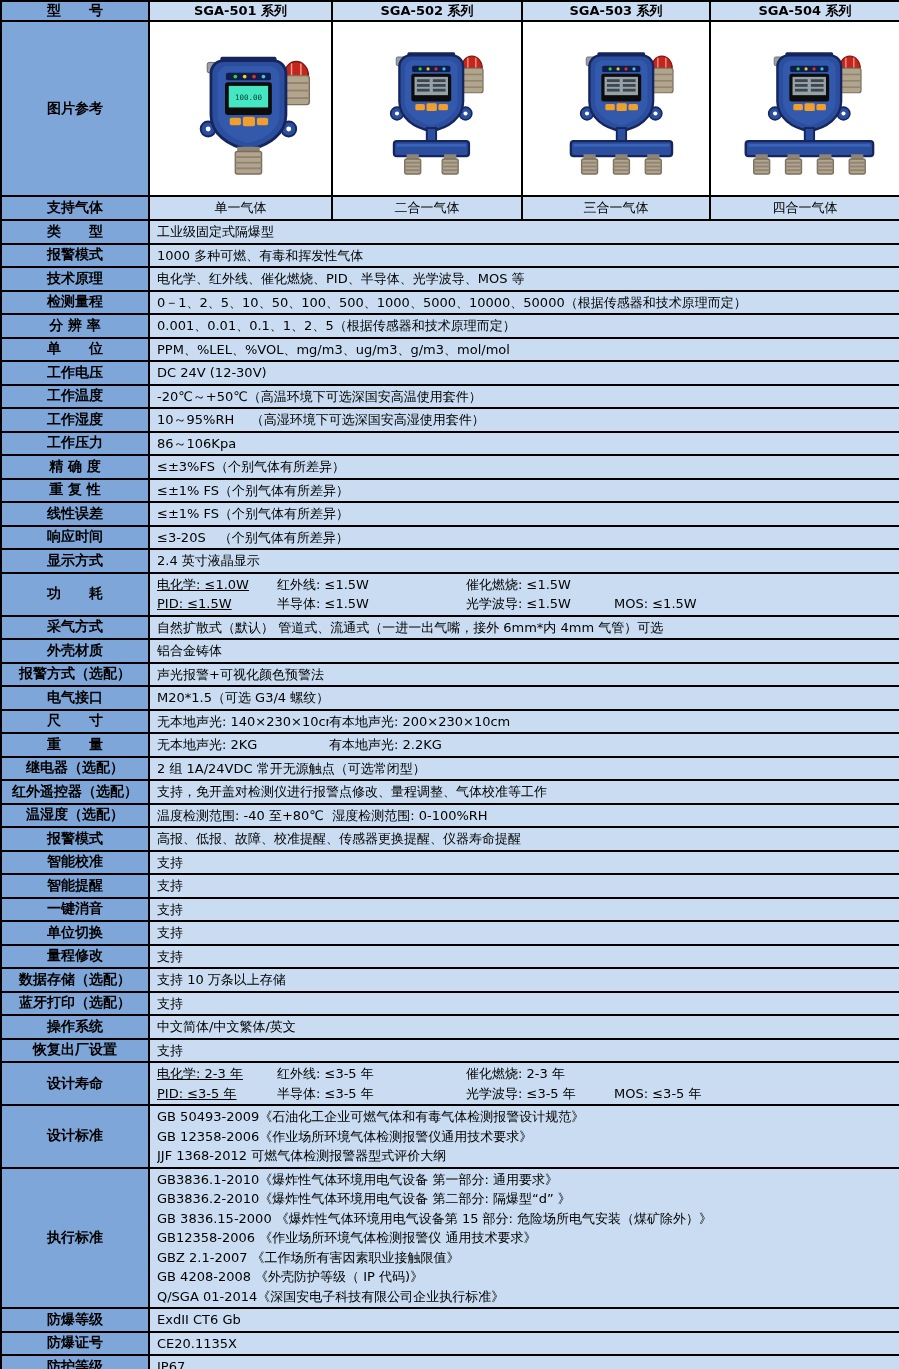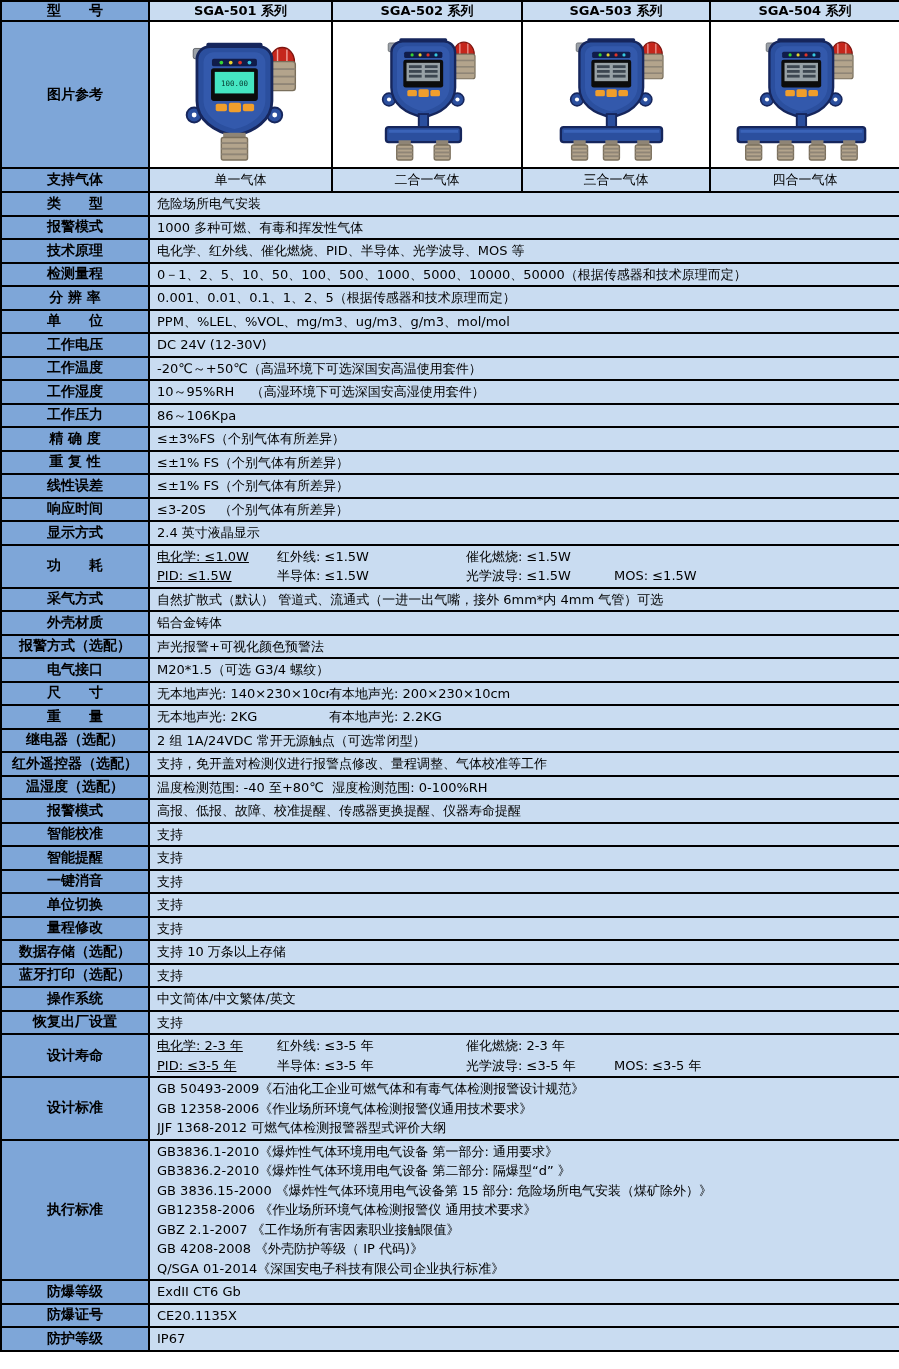--- a/index.html
+++ b/index.html
@@ -38,22 +38,22 @@
   .g4 span:nth-child(2){width:157px;}
   .g4 span:nth-child(3){width:148px;margin-left:32px;}
   .g2 span{display:inline-block;white-space:pre;overflow:hidden;}
   .g2 span:nth-child(1){width:172px;}
   tr.header-row td{height:20px;}
   td.model-cell{
     background:var(--content-bg);text-align:center;
     font-weight:bold;font-size:13px;
   }
   tr.image-row td.img-cell{
-    background:#ffffff;height:142px;text-align:right;vertical-align:middle;
-    padding:2px;
+    background:#ffffff;height:142px;text-align:left;vertical-align:middle;
+    padding:16px;
   }
   .device{display:inline-block;line-height:0;}
   tr.gas-row td{height:24px;}
   td.gas-cell{
     background:var(--content-bg);text-align:center;font-size:13px;
   }
 </style>
 </head>
 <body>
 
@@ -277,21 +277,21 @@
     <tr class="gas-row">
       <td class="lbl">支持气体</td>
       <td class="gas-cell">单一气体</td>
       <td class="gas-cell">二合一气体</td>
       <td class="gas-cell">三合一气体</td>
       <td class="gas-cell">四合一气体</td>
     </tr>
   <tr>
         <td class="lbl">类　　型</td>
         <td class="val" colspan="4">
-          <div class="line">危险场所电气安装</div>
+          <div class="line">工业级固定式隔爆型</div>
         </td>
       </tr>
       <tr>
         <td class="lbl">报警模式</td>
         <td class="val" colspan="4">
           <div class="line">1000 多种可燃、有毒和挥发性气体</div>
         </td>
       </tr>
       <tr>
         <td class="lbl">技术原理</td>

